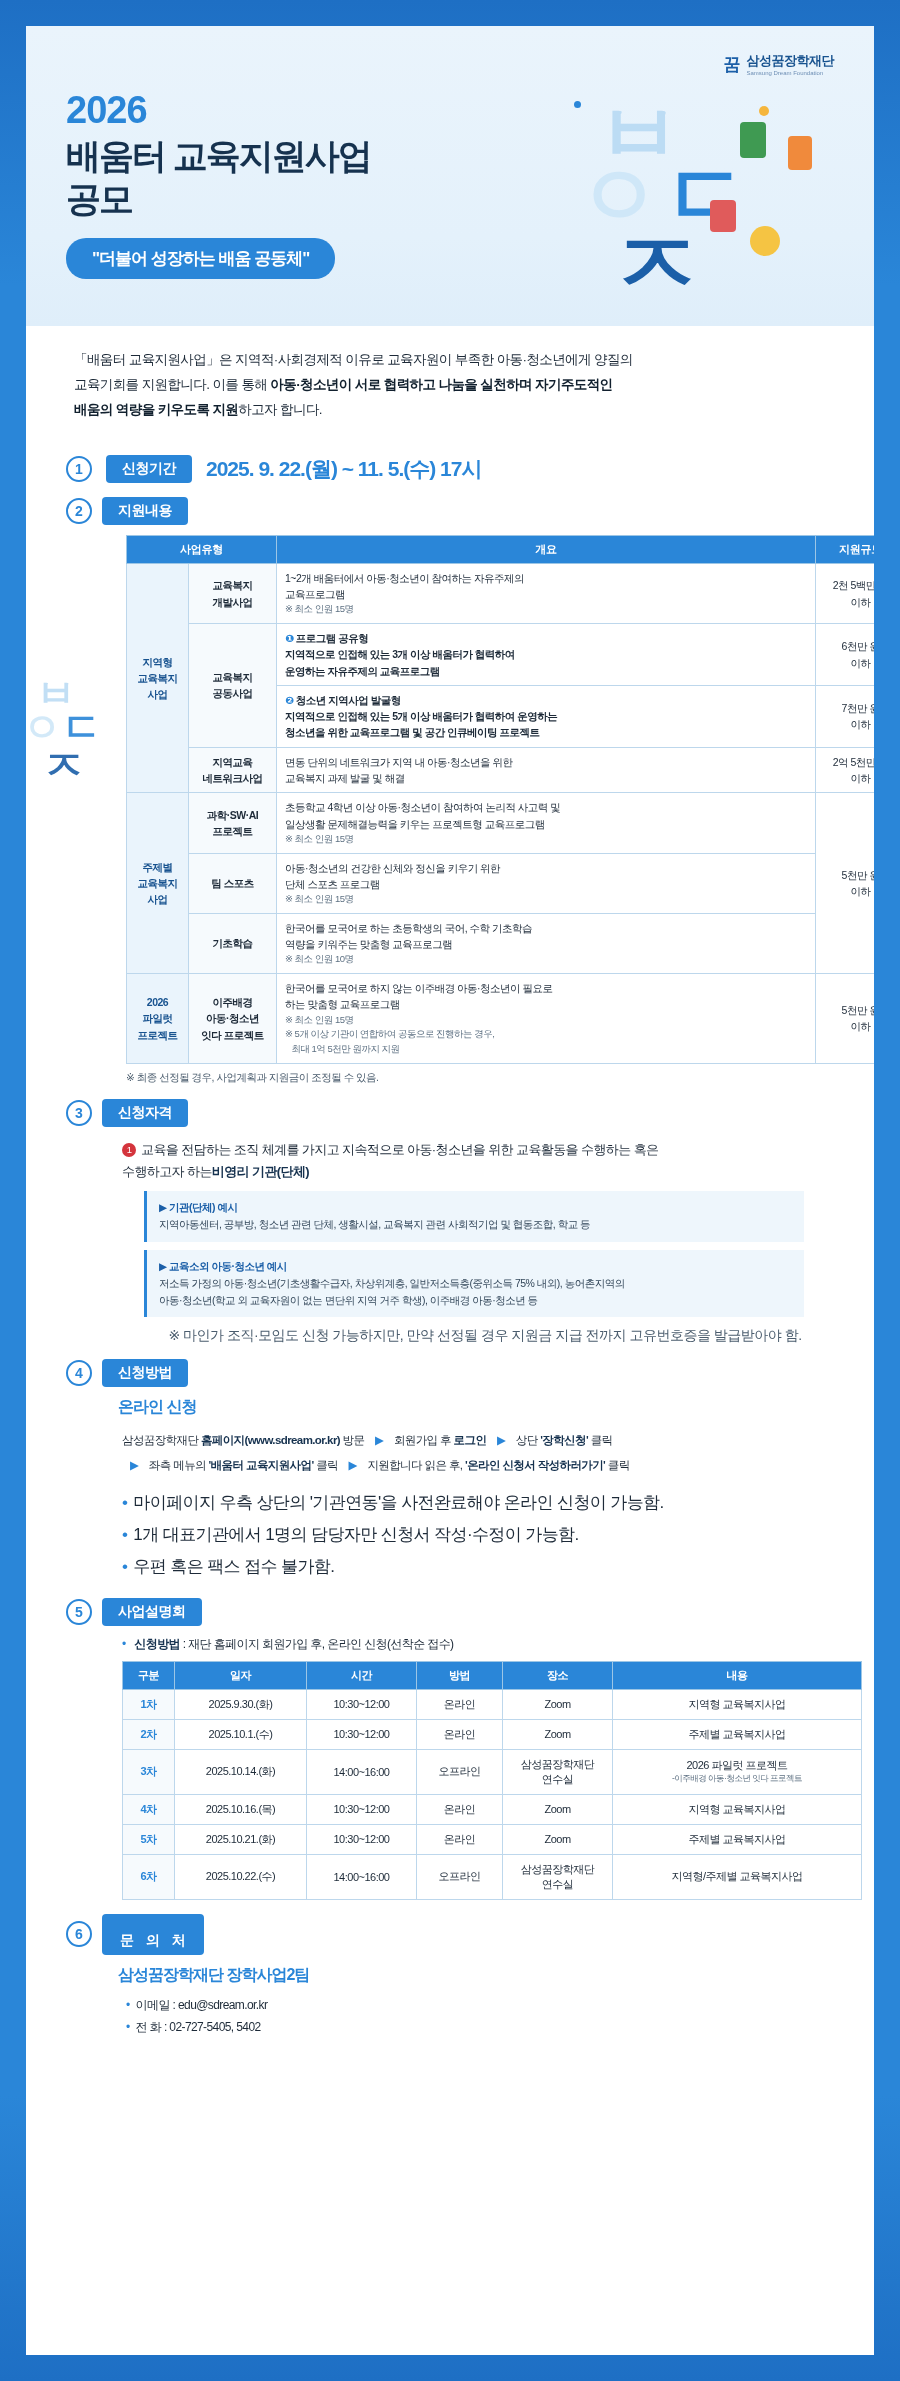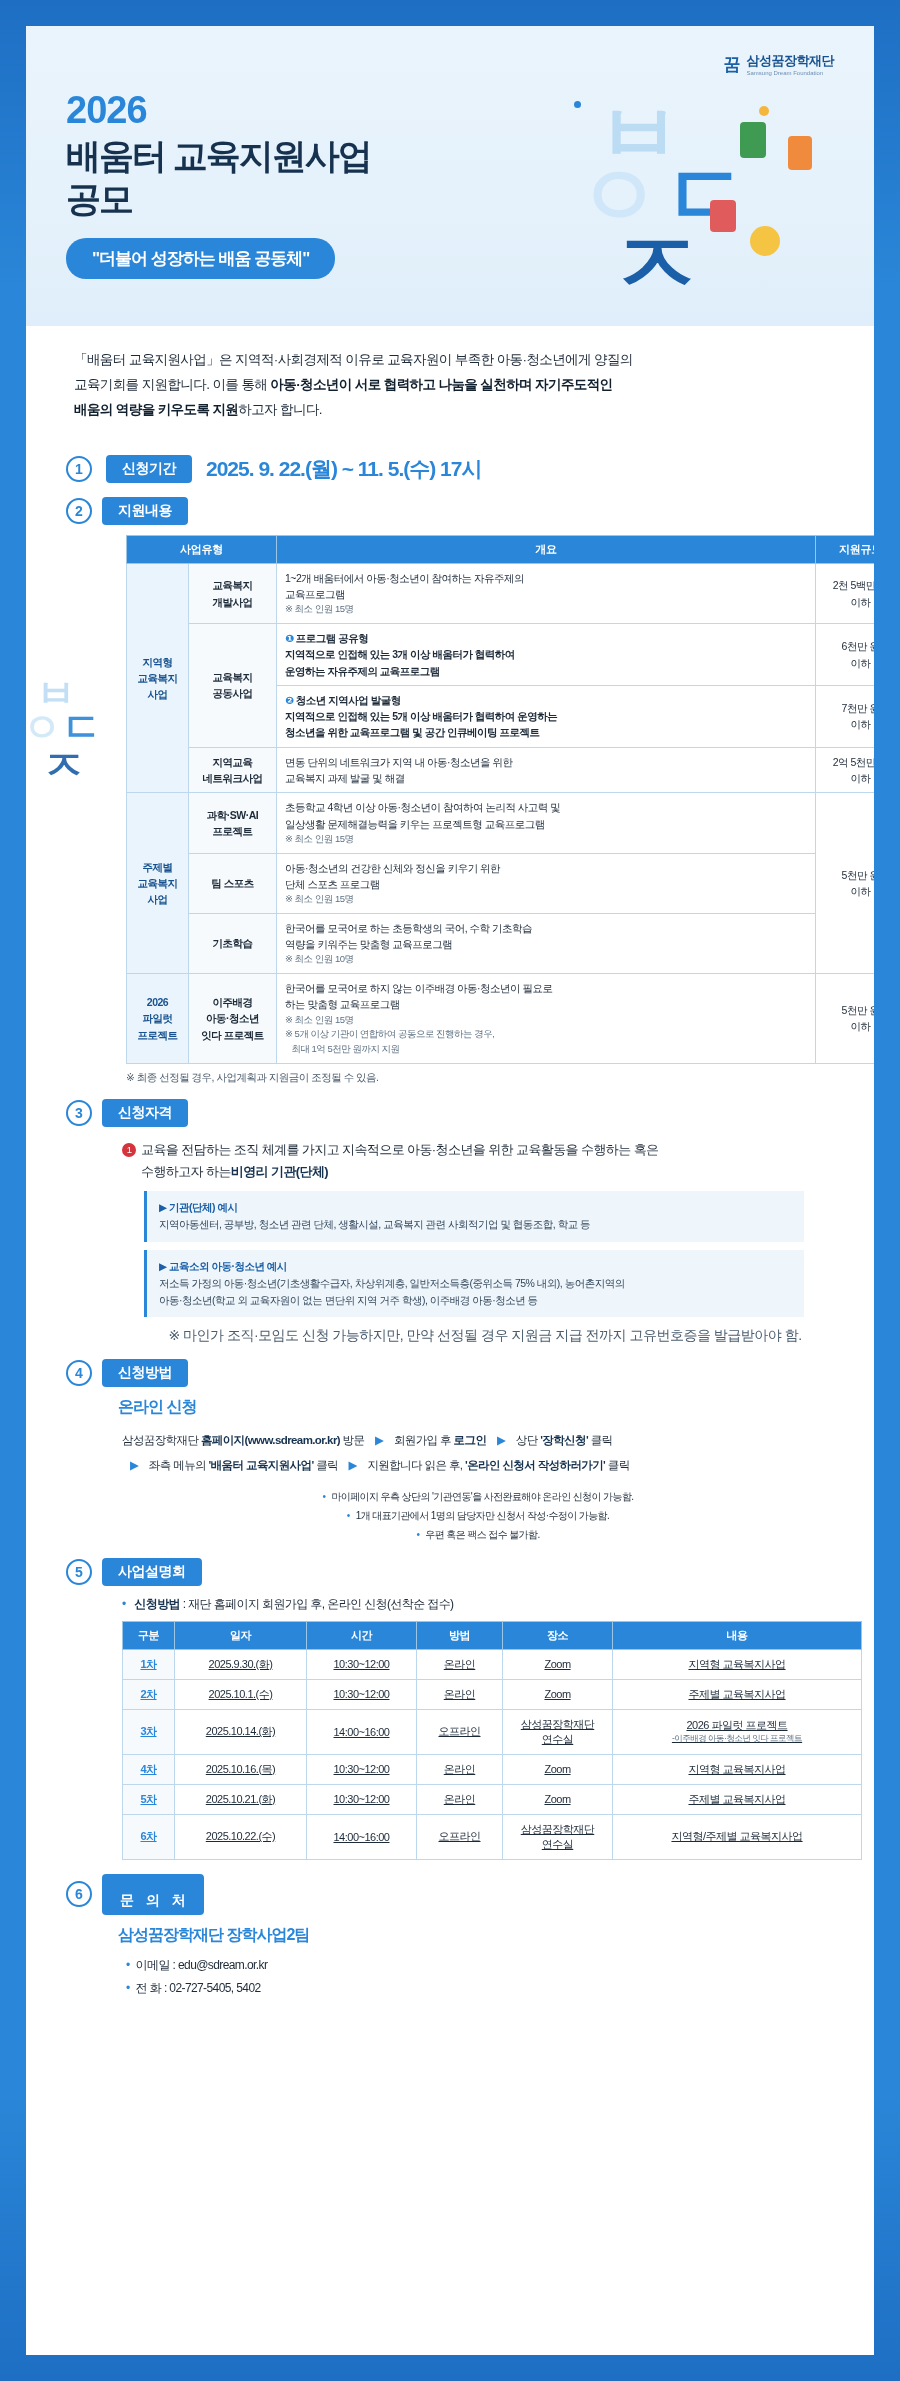--- a/index.html
+++ b/index.html
@@ -126,31 +126,31 @@
     width: 660px;
   }
   .ex-box .ex-h { color:#1b5fa8; font-weight:bold; font-size:10.5px; }
   .footnote { margin: 10px 0 0 70px; font-size: 14px; color:#4a5c6d; letter-spacing:-0.5px;text-align:center;}
 
   
   .apply-h { font-size: 16px; color:#2a86d8; font-weight:bold; margin-left:52px; letter-spacing:-1px;}
   .steps { margin: 10px 0 0 56px; font-size: 11.5px; color:#1d2a38; letter-spacing:-0.6px; line-height:2.1;}
   .steps .arw { color:#2a86d8; margin: 0 8px; }
   .steps b { color:#16324f; }
-  .bullets { margin: 10px 0 8px 56px; font-size: 10px; color:#1d2a38; line-height:1.9; letter-spacing:-0.6px;text-align:center;}
+  .bullets { margin: 10px 0 8px 56px; font-size: 17px; color:#1d2a38; line-height:1.9; letter-spacing:-0.6px;}
   .bullets li { list-style: none; }
   .bullets li:before { content:"•"; color:#2a86d8; margin-right:6px; }
 
   
   .brief-line { margin: 8px 0 8px 56px; font-size: 12px; color:#1d2a38; letter-spacing:-0.6px;}
   .brief-line:before { content:"•"; color:#2a86d8; margin-right:6px;}
   .brief-line b { color:#16324f; }
   .t-brief { margin-left: 56px; width: 740px; font-size: 11px; text-align:center; letter-spacing:-0.5px;}
   .t-brief th { background:#2a86d8; color:#fff; font-weight:bold; padding:6px 2px; border:1px solid #9cc6e6;}
-  .t-brief td { border:1px solid #bdd7ec; padding:7px 2px; color:#1d2a38;text-decoration:underline;}
+  .t-brief td { border:1px solid #bdd7ec; padding:7px 2px; color:#1d2a38;}
   .t-brief td.no { color:#2a86d8; font-weight:bold; background:#f6fafd;}
   .small-sub { font-size: 8.5px; color:#5e7183; display:block;}
 
   
   .contact-h { font-size: 16px; color:#2a86d8; font-weight:bold; margin-left:52px; letter-spacing:-1px;}
   .contact-list { margin: 8px 0 0 60px; font-size: 12px; color:#1d2a38; line-height:1.9; letter-spacing:-0.6px;}
   .contact-list li { list-style:none; }
   .contact-list li:before { content:"•"; color:#2a86d8; margin-right:6px;}
   .bottom-pad { height: 34px; }
 
@@ -294,21 +294,21 @@
   </div>
 
   <div class="sec">
     <div class="sec-head">
       <span class="num">3</span>
       <span class="label">신청자격</span>
     </div>
 
     <div class="qual-item">
       <span class="rn">1</span><span>교육을 전담하는 조직 체계를 가지고 지속적으로 아동·청소년을 위한 교육활동을 수행하는 혹은</span><br>
-      <span style="margin-left:19px;display:inline-block">수행하고자 하는 </span><b>비영리 기관(단체)</b>
+      <span style="display:inline-block">수행하고자 하는 </span><b>비영리 기관(단체)</b>
     </div>
     <div class="ex-box">
       <div class="ex-h">▶ <span>기관(단체) 예시</span></div>
       <div>지역아동센터, 공부방, 청소년 관련 단체, 생활시설, 교육복지 관련 사회적기업 및 협동조합, 학교 등</div>
     </div>
 
     <div class="ex-box">
       <div class="ex-h">▶ <span>교육소외 아동·청소년 예시</span></div>
       <div>저소득 가정의 아동·청소년(기초생활수급자, 차상위계층, 일반저소득층(중위소득 75% 내외), 농어촌지역의</div>
       <div>아동·청소년(학교 외 교육자원이 없는 면단위 지역 거주 학생), 이주배경 아동·청소년 등</div>

